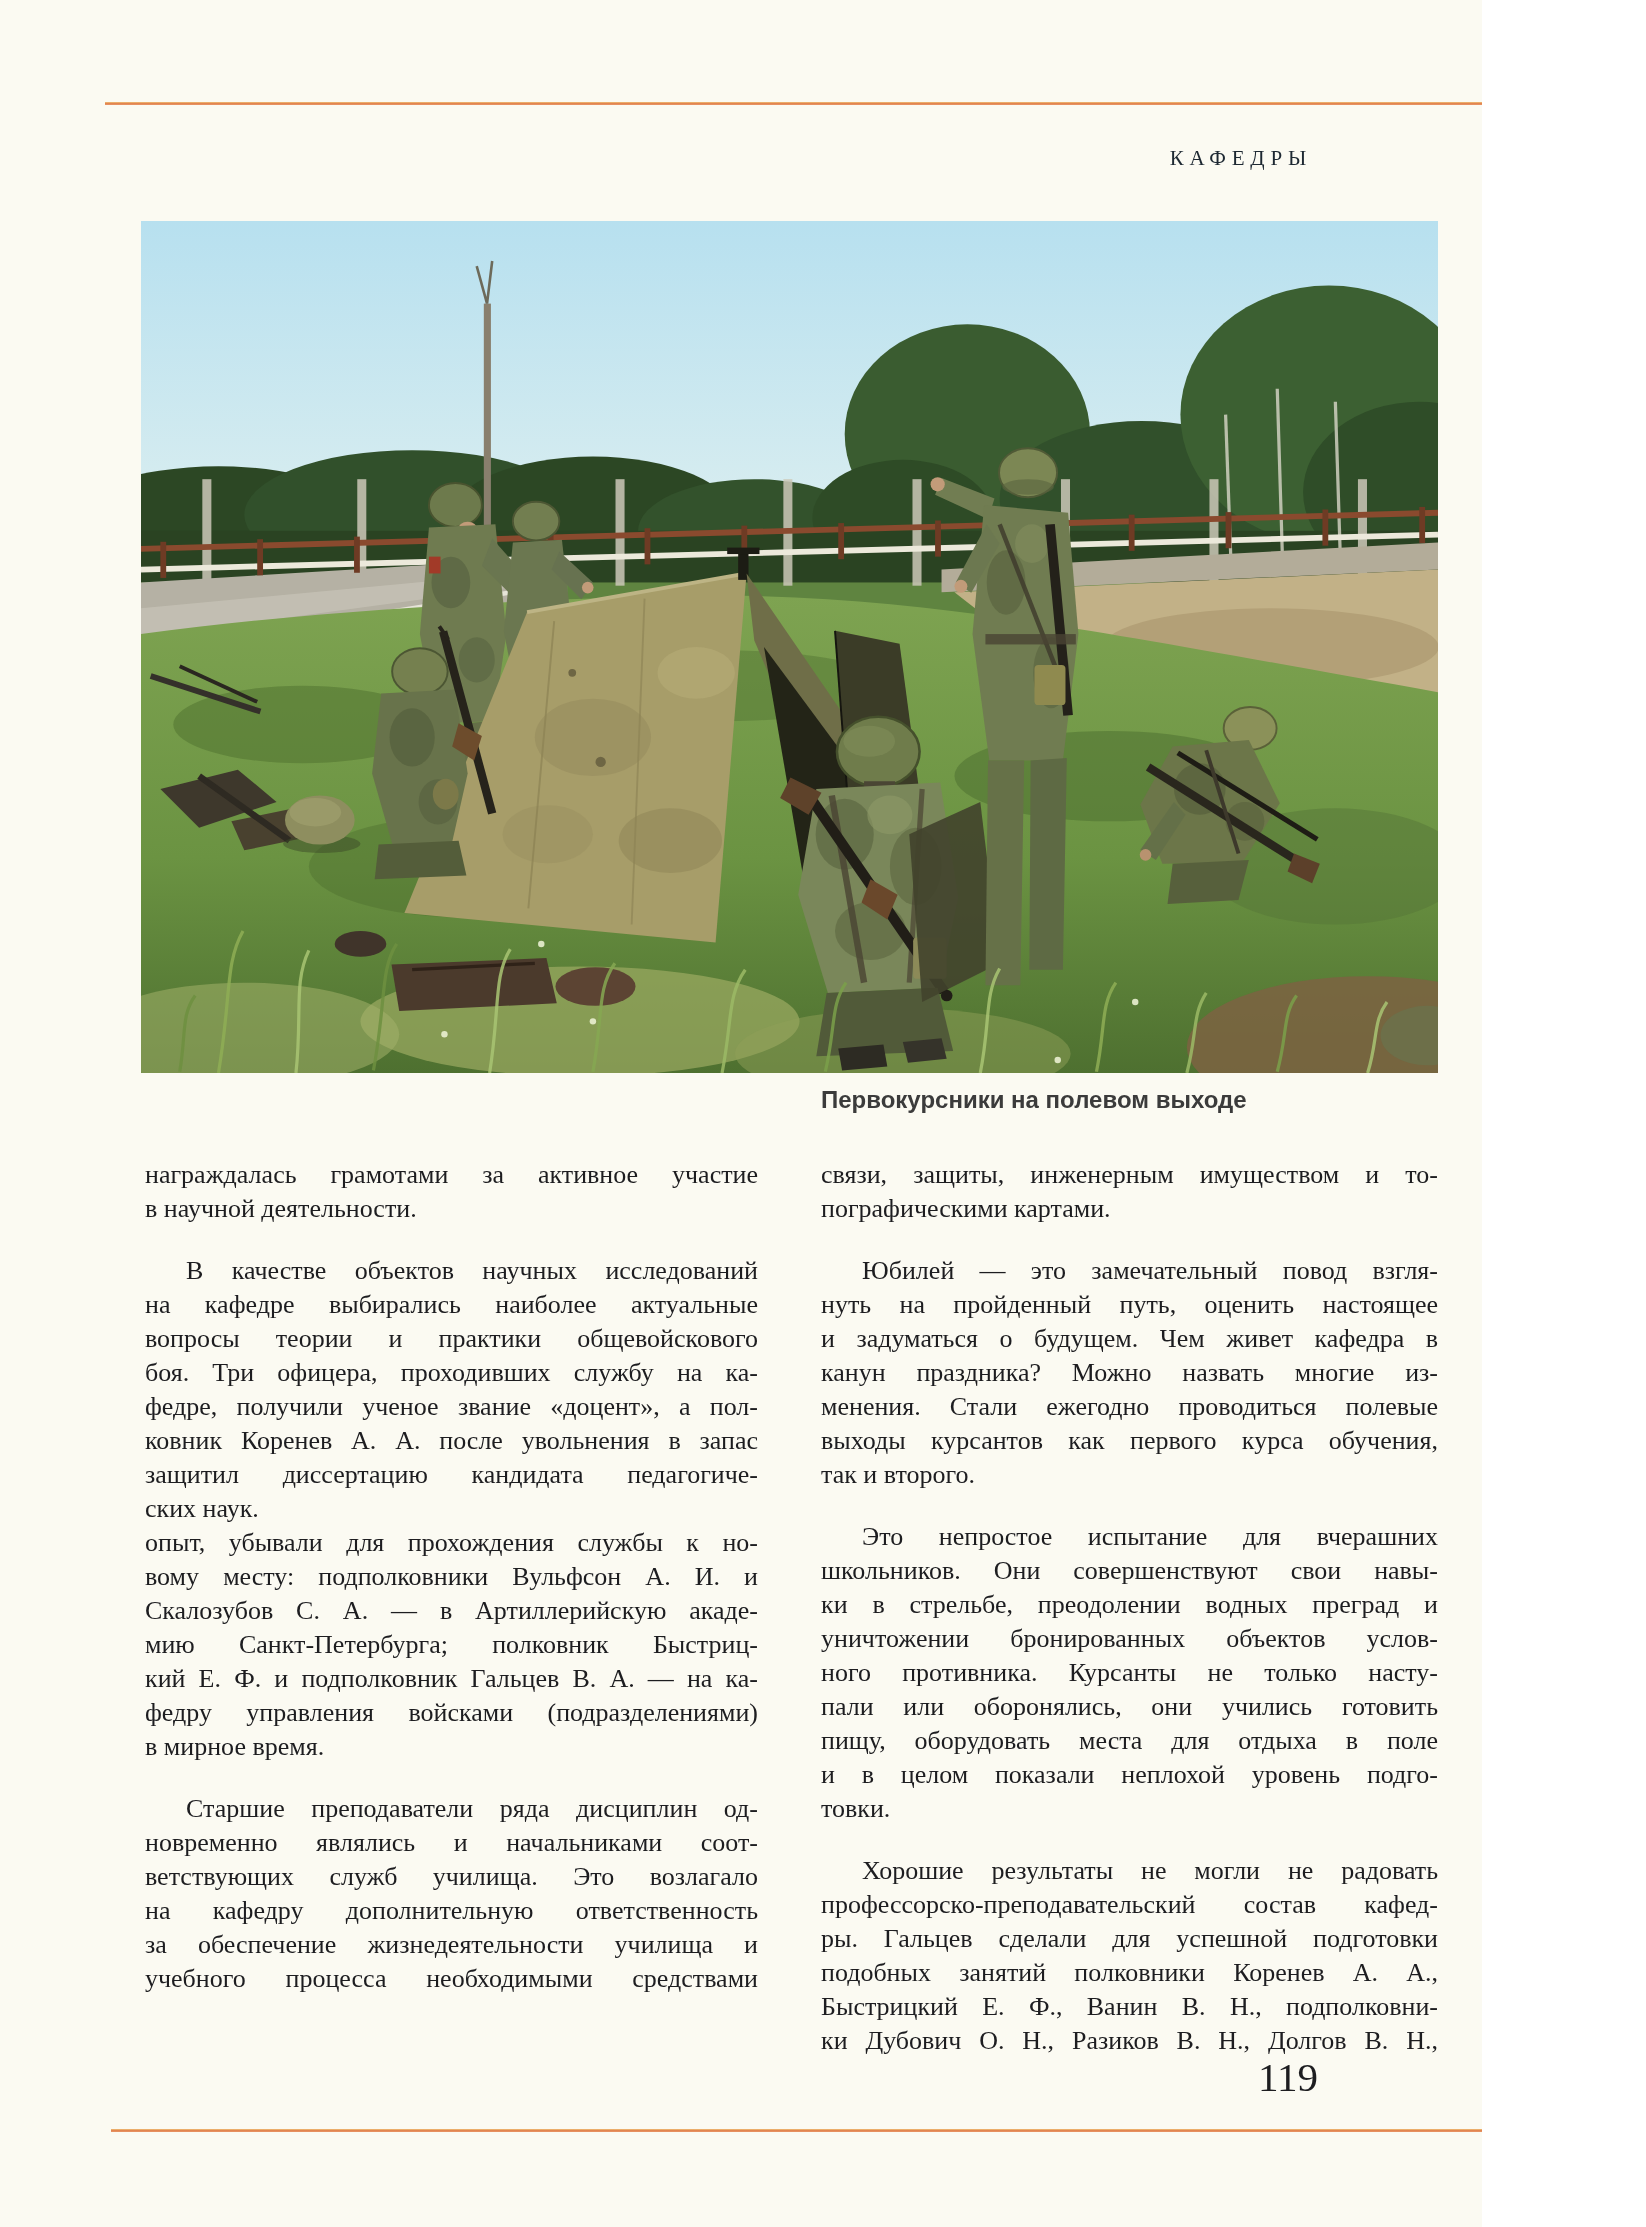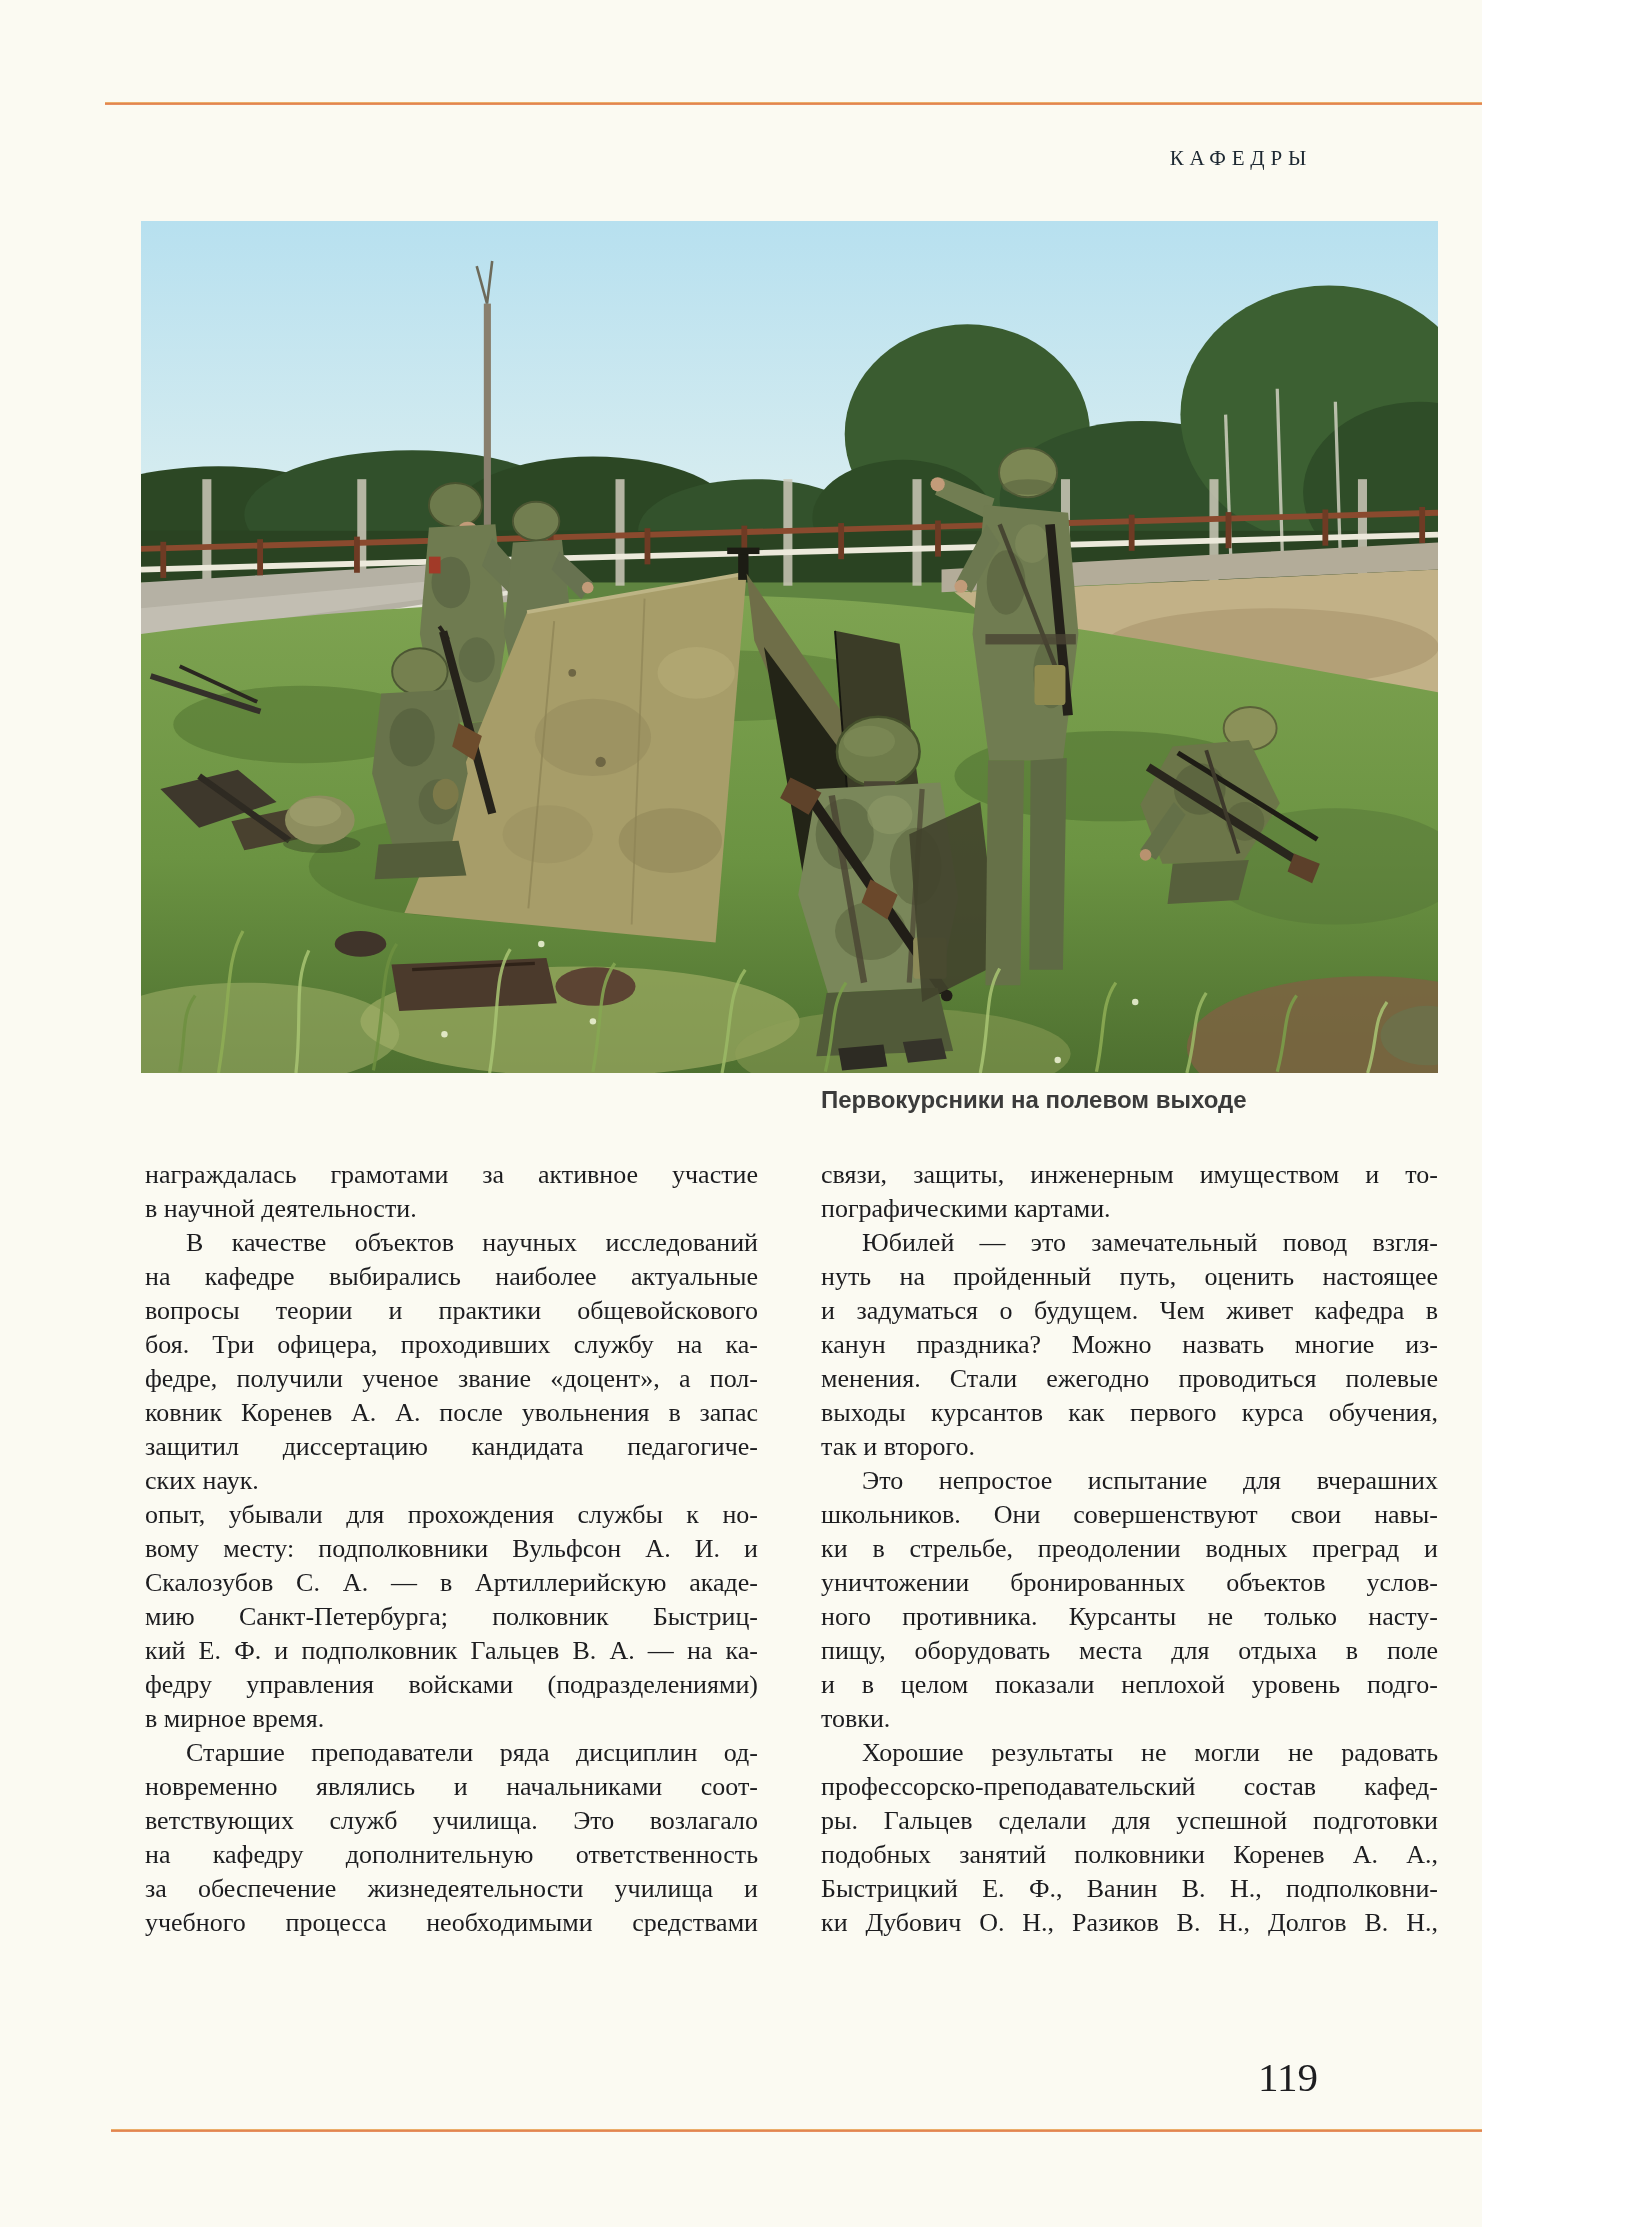--- a/index.html
+++ b/index.html
@@ -13,21 +13,21 @@
         color:var(--header-text,#1d2832);}
   .photo{position:absolute;left:141px;top:221px;width:1297px;height:852px;margin:0;}
   .photo svg{display:block;width:100%;height:100%;}
   .caption{position:absolute;left:821px;top:1086px;font-family:"Liberation Sans",sans-serif;
         font-size:24px;color:var(--caption-text,#3b3b3b);font-weight:bold;}
   .col{position:absolute;top:1158px;font-size:26px;line-height:34px;color:var(--body-text,#1d1d20);}
   .col-left{left:145px;width:613px;}
   .col-right{left:821px;width:617px;}
   .line{height:34px;text-align:justify;text-align-last:justify;white-space:normal;}
   .line.end{text-align-last:left;}
-  .line.indent{text-indent:41px;}
+  .line.indent{text-indent:41px;margin-top:28px;}
   .page-number{position:absolute;top:2053px;right:164px;font-size:41px;color:var(--body-text,#1d1d20);}
 </style>
 </head>
 <body>
 
 <div class="page">
 
   <div class="rule rule-top"></div>
   <div class="running-head">КАФЕДРЫ</div>
 
@@ -322,20 +322,21 @@
       <div class="line">и задуматься о будущем. Чем живет кафедра в</div>
       <div class="line">канун праздника? Можно назвать многие из-</div>
       <div class="line">менения. Стали ежегодно проводиться полевые</div>
       <div class="line">выходы курсантов как первого курса обучения,</div>
       <div class="line end">так и второго.</div>
       <div class="line indent">Это непростое испытание для вчерашних</div>
       <div class="line">школьников. Они совершенствуют свои навы-</div>
       <div class="line">ки в стрельбе, преодолении водных преград и</div>
       <div class="line">уничтожении бронированных объектов услов-</div>
       <div class="line">ного противника. Курсанты не только насту-</div>
+      <div class="line">пали или оборонялись, они учились готовить</div>
       <div class="line">пищу, оборудовать места для отдыха в поле</div>
       <div class="line">и в целом показали неплохой уровень подго-</div>
       <div class="line end">товки.</div>
       <div class="line indent">Хорошие результаты не могли не радовать</div>
       <div class="line">профессорско-преподавательский состав кафед-</div>
       <div class="line">ры. Гальцев сделали для успешной подготовки</div>
       <div class="line">подобных занятий полковники Коренев А. А.,</div>
       <div class="line">Быстрицкий Е. Ф., Ванин В. Н., подполковни-</div>
       <div class="line">ки Дубович О. Н., Разиков В. Н., Долгов В. Н.,</div>
     </div>

